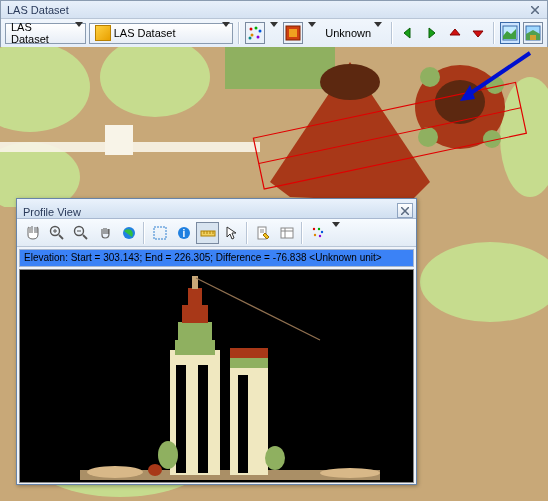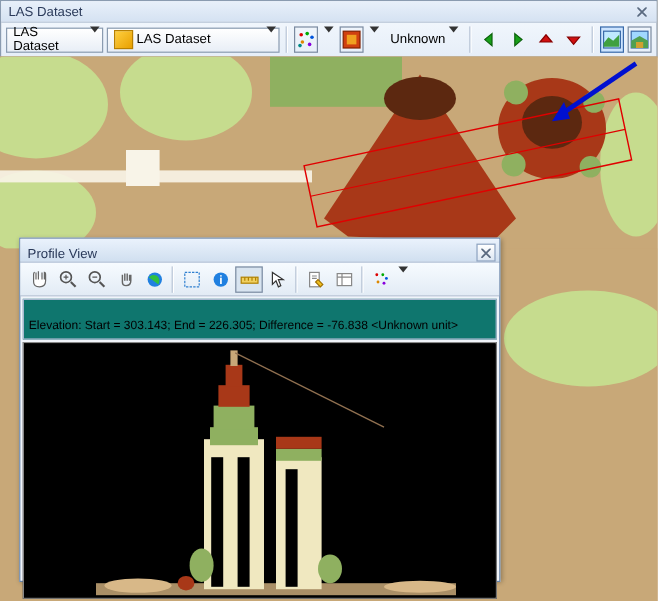--- a/index.html
+++ b/index.html
@@ -30,21 +30,21 @@
   
   .map { position: absolute; top: 47px; left: 0; right: 0; bottom: 0; background: #c8a878; overflow: hidden; }
   
   
   .profile { position: absolute; left: 16px; top: 198px; width: 401px; height: 287px; border: 1px solid #6884a8; background: #f0f4fa; box-shadow: 1px 1px 4px rgba(0,0,0,0.3); }
   .profile-title { height: 20px; background: linear-gradient(#eaf2fc,#d0dff0); border-bottom: 1px solid #a8b8d0; display: flex; align-items: flex-end; justify-content: space-between; padding: 0 3px 0 6px; font-size: 11px; color: #2a3a5a; }
   .profile-title .winbtn { width: 16px; height: 15px; border: 1px solid #8fa4c0; background: linear-gradient(#fff,#dce6f2); display: flex; align-items: center; justify-content: center; cursor: pointer; }
   .profile-tb { height: 28px; background: linear-gradient(#f7fbff,#e2ebf5); border-bottom: 1px solid #b8c5d6; display: flex; align-items: center; padding: 0 4px; gap: 1px; }
   .ptbtn { width: 23px; height: 22px; display: flex; align-items: center; justify-content: center; border: 1px solid transparent; cursor: pointer; }
   .ptbtn.active { border: 1px solid #7a8aa0; background: #d8e4f0; }
-  .profile-status { height: 18px; background: #0f766e; border: 1px solid #a8b8d0; margin: 2px; padding: 16px 4px; font-size: 10px; white-space: nowrap; overflow: hidden; }
+  .profile-status { height: 18px; background: #3b82f6; border: 1px solid #a8b8d0; margin: 2px; padding: 2px 4px; font-size: 10px; white-space: nowrap; overflow: hidden; }
   .profile-canvas { margin: 0 2px 2px 2px; height: 214px; background: #000; border: 1px solid #888; position: relative; overflow: hidden; }
   
   
   svg { display: block; }
 </style>
 </head>
 <body>
 
 <div class="las-toolbar">
   <div class="las-title">

